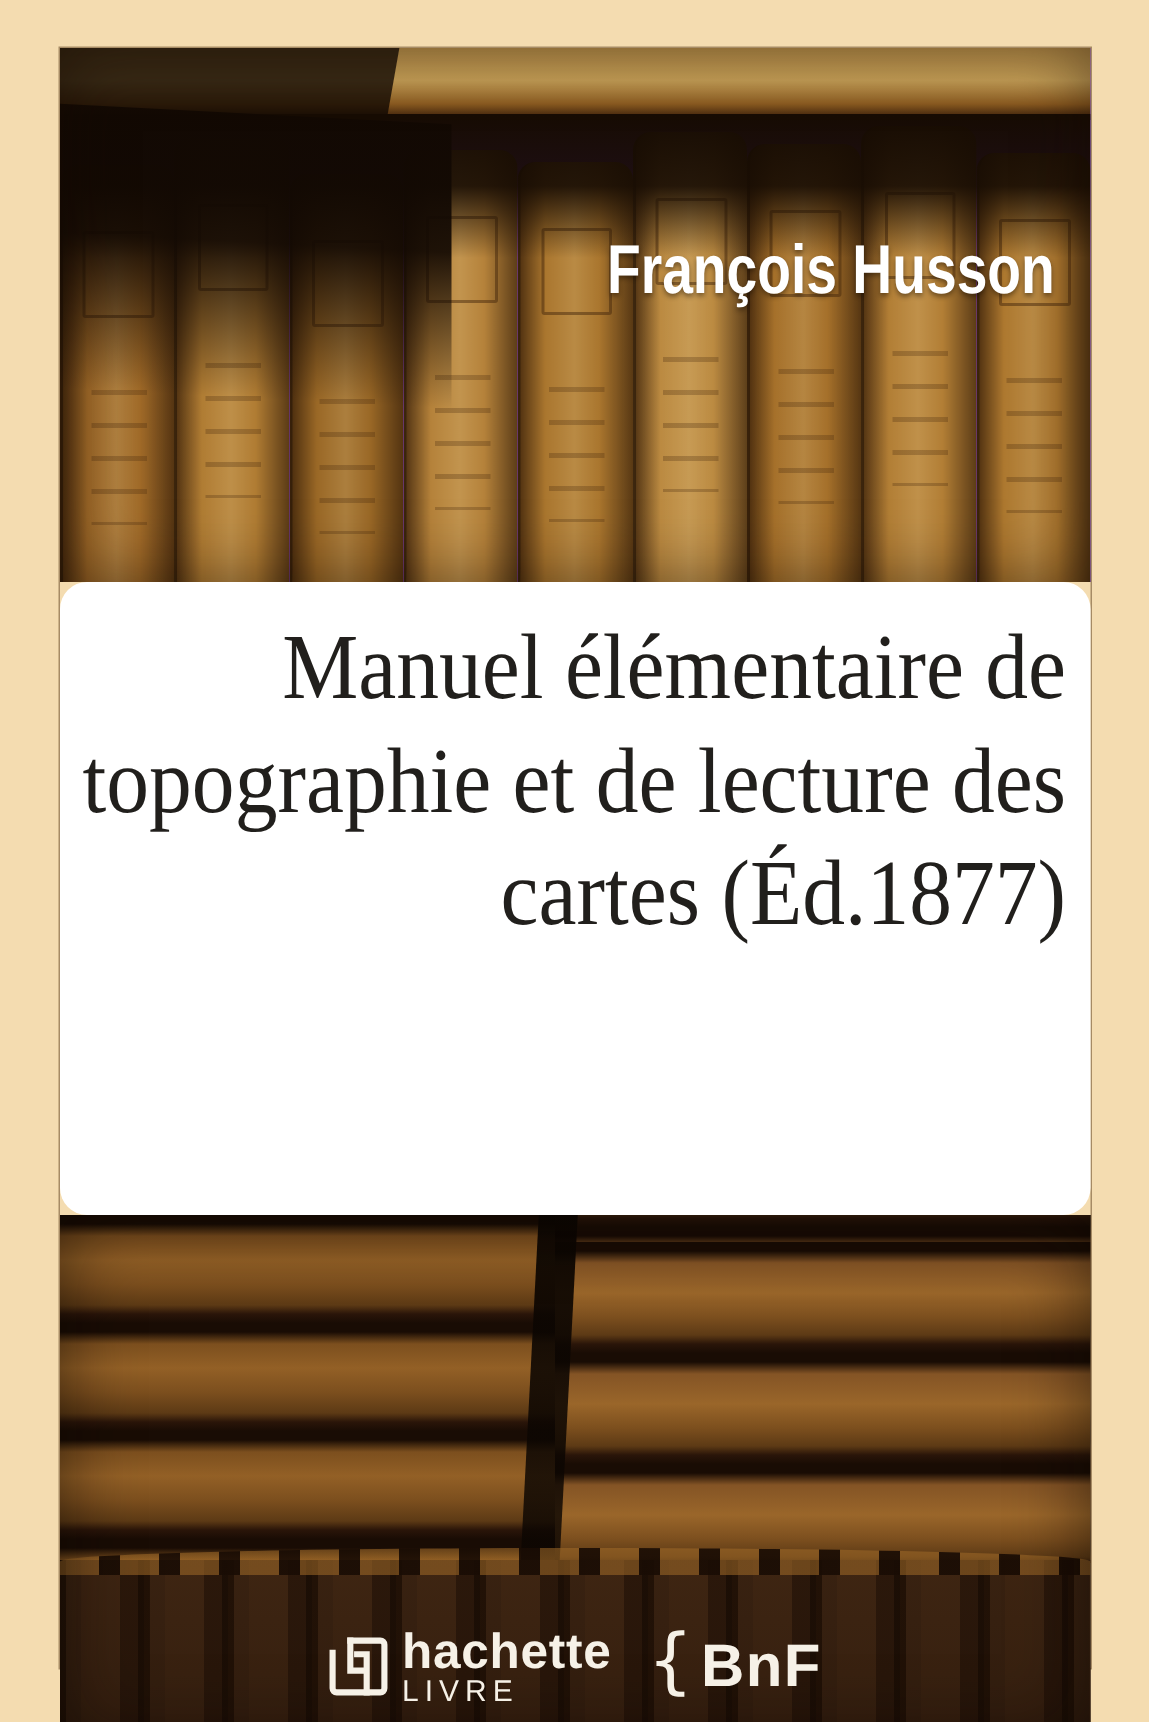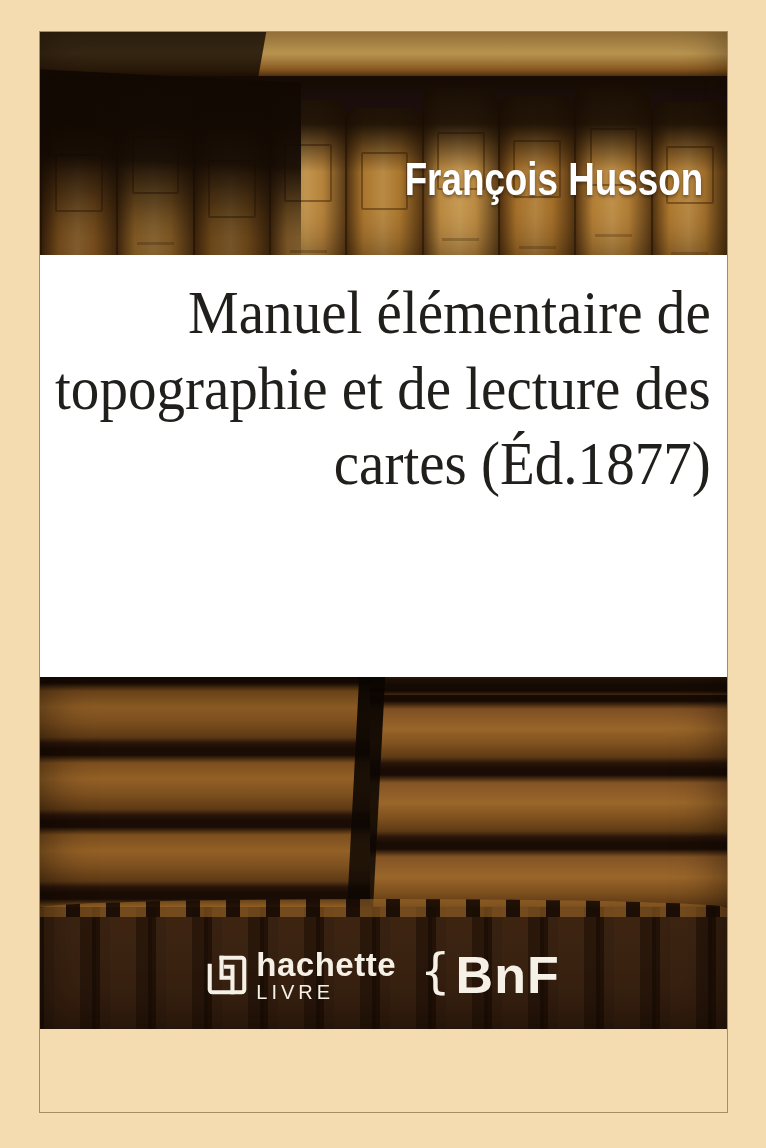--- a/index.html
+++ b/index.html
@@ -12,21 +12,21 @@
   .page { position:relative; width:766px; height:1148px; background:#f4dcb0; }
 
   
   .cover-inner {
     position:absolute; left:40px; top:32px; width:687px; height:1080px;
     outline:1px solid rgba(70,40,12,.45);
   }
 
   
   .photo-top {
-    position:relative; width:100%; height:223px; overflow:hidden;
+    position:relative; width:100%; height:356px; overflow:hidden;
     background:#6d28d9;
   }
   .spines {
     position:absolute; left:0; right:0; top:50px; bottom:0;
     display:flex;
   }
   .spine {
     position:relative; flex:1;
     border-radius:12px 12px 0 0;
     border-left:2px solid rgba(30,15,4,.55);
@@ -76,21 +76,21 @@
   .author-name {
     position:absolute; top:124px; right:24px;
     color:#ffffff; font-weight:bold; font-size:46px; line-height:1;
     letter-spacing:0; white-space:nowrap;
     transform:scaleX(.8); transform-origin:right center;
     text-shadow:0 2px 4px rgba(20,10,2,.45);
   }
 
   
   .title-band {
-    position:relative; width:100%; height:422px; background:#ffffff;
+    position:relative; width:100%; height:422px; background:#ffffff;border-radius:18px;
   }
   .book-title {
     position:absolute; top:20px; right:16px;
     text-align:right;
     font-family:"Liberation Serif", serif; font-weight:400;
     font-size:62px; line-height:1.22; color:#211f1c;
     transform:scaleX(.92); transform-origin:right top;
     white-space:nowrap;
   }
 
@@ -144,21 +144,21 @@
     display:flex; justify-content:center; align-items:center; gap:24px;
     color:#f6f1e7;
   }
   .hachette-logo { display:flex; align-items:center; gap:9px; }
   .hachette-icon { width:40px; height:40px; display:block; }
   .hachette-text { display:flex; flex-direction:column; line-height:1; }
   .hachette-name { font-size:33px; font-weight:700; letter-spacing:.5px; }
   .hachette-sub  { font-size:20px; font-weight:500; letter-spacing:4px; margin-top:1px; }
   .bnf-logo { display:flex; align-items:center; gap:5px; }
   .bnf-brace { font-size:48px; font-weight:400; line-height:.9; font-family:"DejaVu Sans", sans-serif; transform:translateY(-3px); }
-  .bnf-name  { font-size:52px; font-weight:bold; letter-spacing:1px; }
+  .bnf-name  { font-size:40px; font-weight:bold; letter-spacing:1px; }
 </style>
 </head>
 <body>
 
 <div class="page">
   <div class="cover-inner">
 
     <div class="photo-top">
       <div class="spines">
         <div class="spine"></div>

